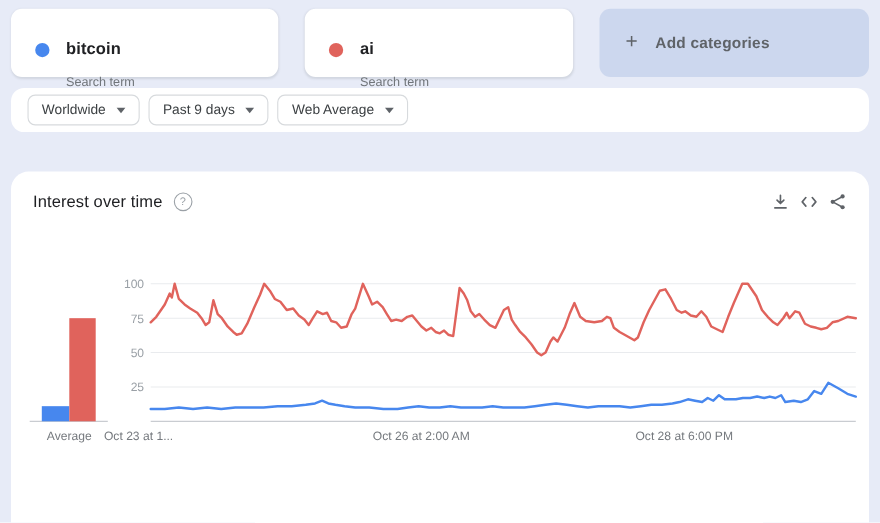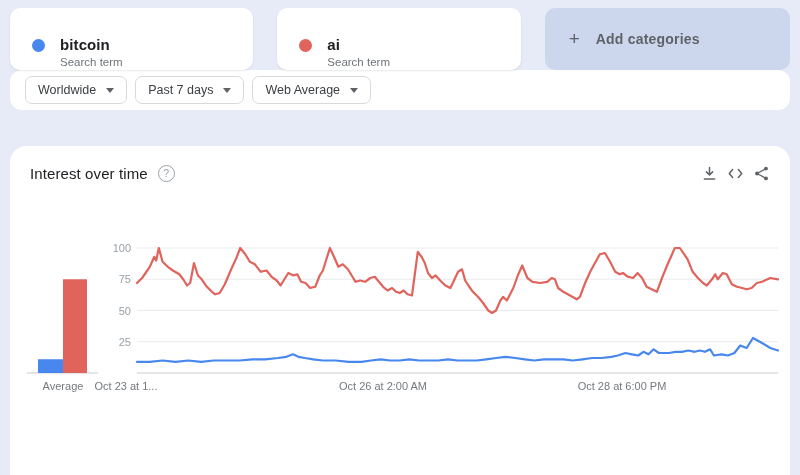--- a/index.html
+++ b/index.html
@@ -15,32 +15,32 @@
   .cards-row{display:flex;gap:24px;height:62px;}
   .term-card{
     flex:1;background:#ffffff;border-radius:10px;
     box-shadow:0 1px 2px rgba(60,64,67,.12);
     display:flex;align-items:flex-start;padding:28px 0 0 22px;box-sizing:border-box;
     cursor:pointer;
   }
   .dot{width:13px;height:13px;border-radius:50%;margin-top:3px;flex:0 0 auto;}
   .term-text{margin-left:15px;}
   .term{font-size:15px;font-weight:700;color:#202124;letter-spacing:.1px;}
-  .sub{font-size:11.5px;color:#70757a;margin-top:3px;}
+  .sub{font-size:11.5px;color:#70757a;margin-top:16px;}
   .add-card{
     flex:1;background:#ccd7ee;border-radius:10px;
     display:flex;align-items:center;padding-left:24px;box-sizing:border-box;
     color:#5f6368;cursor:pointer;
   }
   .plus{font-size:19px;font-weight:400;color:#5f6368;}
   .add-label{font-size:14px;font-weight:700;margin-left:16px;letter-spacing:.2px;}
 
   
   .filter-bar{
-    margin-top:0;height:40px;background:#ffffff;border-radius:12px;
+    margin-top:10px;height:40px;background:#ffffff;border-radius:12px;
     display:flex;align-items:center;padding-left:15px;box-sizing:border-box;gap:8px;
   }
   .pill{
     border:1px solid #d7dadd;border-radius:7px;background:#fff;
     display:flex;align-items:center;padding:6px 12px;cursor:pointer;
   }
   .pill-label{font-size:12.5px;color:#3c4043;}
   .caret{
     width:0;height:0;margin-left:10px;
     border-left:4px solid transparent;border-right:4px solid transparent;
@@ -91,21 +91,21 @@
       <span class="add-label">Add categories</span>
     </div>
   </div>
 
   <div class="filter-bar">
     <div class="pill">
       <span class="pill-label">Worldwide</span>
       <span class="caret"></span>
     </div>
     <div class="pill">
-      <span class="pill-label">Past 7 days</span>
+      <span class="pill-label">Past 9 days</span>
       <span class="caret"></span>
     </div>
     <div class="pill">
       <span class="pill-label">Web Average</span>
       <span class="caret"></span>
     </div>
   </div>
 
   <div class="main-card">
     <div class="card-header">

